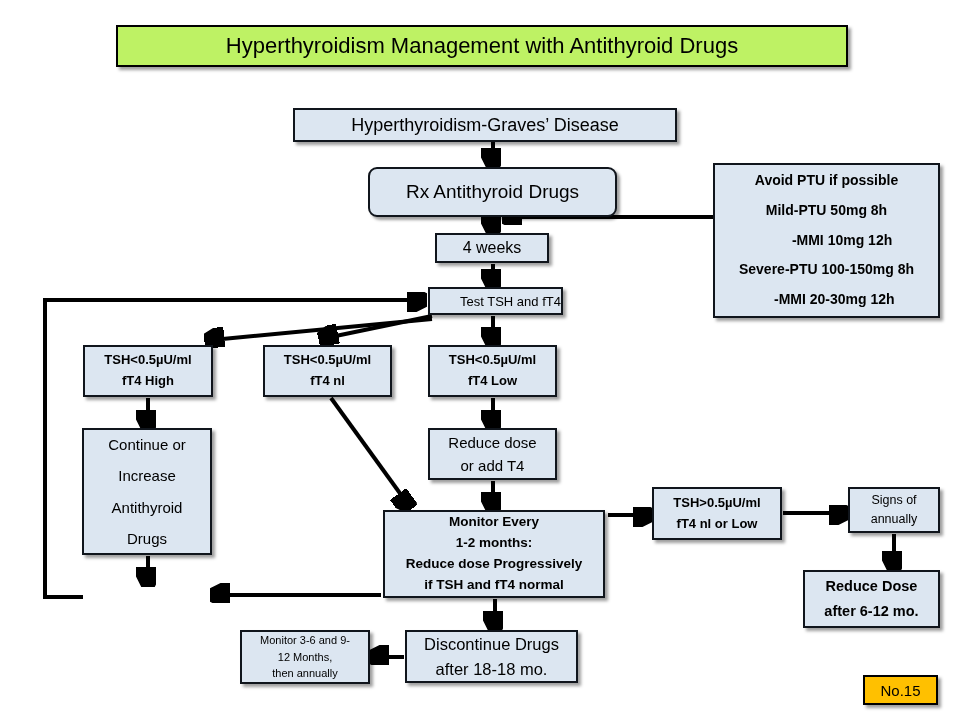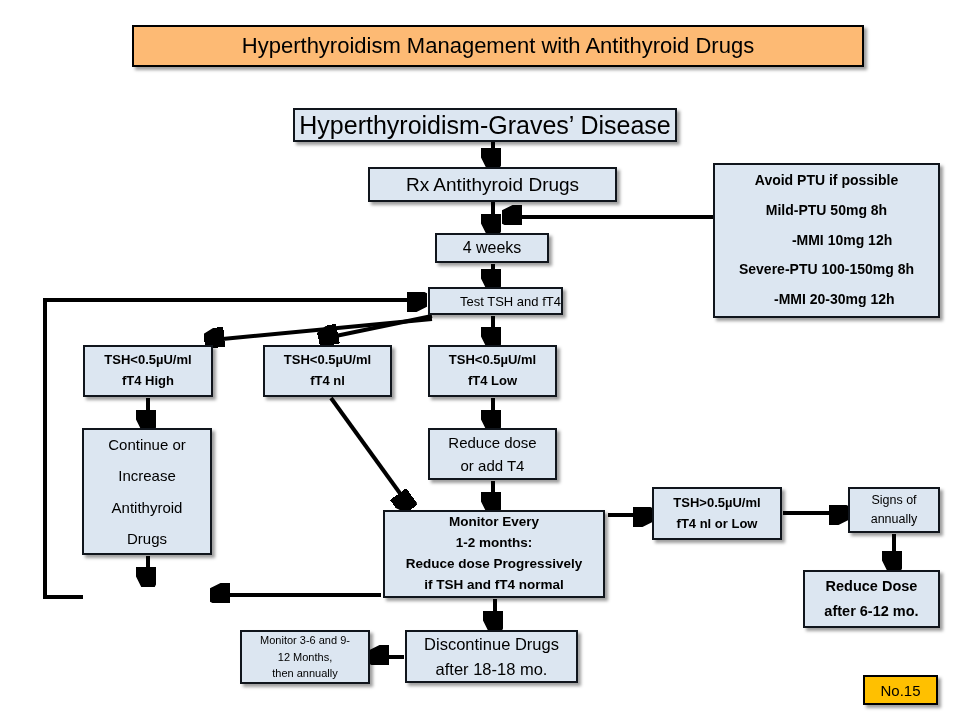--- a/index.html
+++ b/index.html
@@ -9,23 +9,23 @@
   }
   .node{
     position:absolute;display:flex;align-items:center;justify-content:center;
     text-align:center;background:#dce6f1;border:2px solid #10151c;
     box-shadow:3px 3px 3px rgba(0,0,0,0.38);box-sizing:border-box;
   }
   .node .lbl{white-space:pre-line;}
   #arrows{position:absolute;left:0;top:0;width:960px;height:720px;}
   #arrows line,#arrows path{stroke:#000;stroke-width:4;fill:none;}
 
-  .n-title{left:116px;top:25px;width:732px;height:42px;background:#fdba74;border:2px solid #000;font-size:22px;margin-left:16px;}
-  .n-graves{left:293px;top:108px;width:384px;height:34px;font-size:25px;}
-  .n-rx{left:368px;top:167px;width:249px;height:35px;font-size:19px;}
+  .n-title{left:116px;top:25px;width:732px;height:42px;background:#bef264;border:2px solid #000;font-size:22px;}
+  .n-graves{left:293px;top:108px;width:384px;height:34px;font-size:18px;}
+  .n-rx{left:368px;top:167px;width:249px;height:50px;font-size:19px;border-radius:9px;}
   .n-4weeks{left:435px;top:233px;width:114px;height:30px;font-size:16px;}
   .n-test{left:428px;top:287px;width:135px;height:28px;font-size:13px;padding-left:30px;}
   .n-ptu{left:713px;top:163px;width:227px;height:155px;font-size:14px;font-weight:bold;line-height:2.12;}
   .n-ft4high,.n-ft4nl,.n-ft4low{top:345px;width:130px;height:52px;font-size:13px;font-weight:bold;line-height:1.6;}
   .n-ft4high{left:83px;}
   .n-ft4nl{left:263px;width:129px;}
   .n-ft4low{left:428px;width:129px;}
   .n-continue{left:82px;top:428px;width:130px;height:127px;font-size:15px;line-height:2.1;}
   .n-reducedose{left:428px;top:428px;width:129px;height:52px;font-size:15px;line-height:1.55;}
   .n-monitor{left:383px;top:510px;width:222px;height:88px;font-size:13.5px;font-weight:bold;line-height:1.55;}

